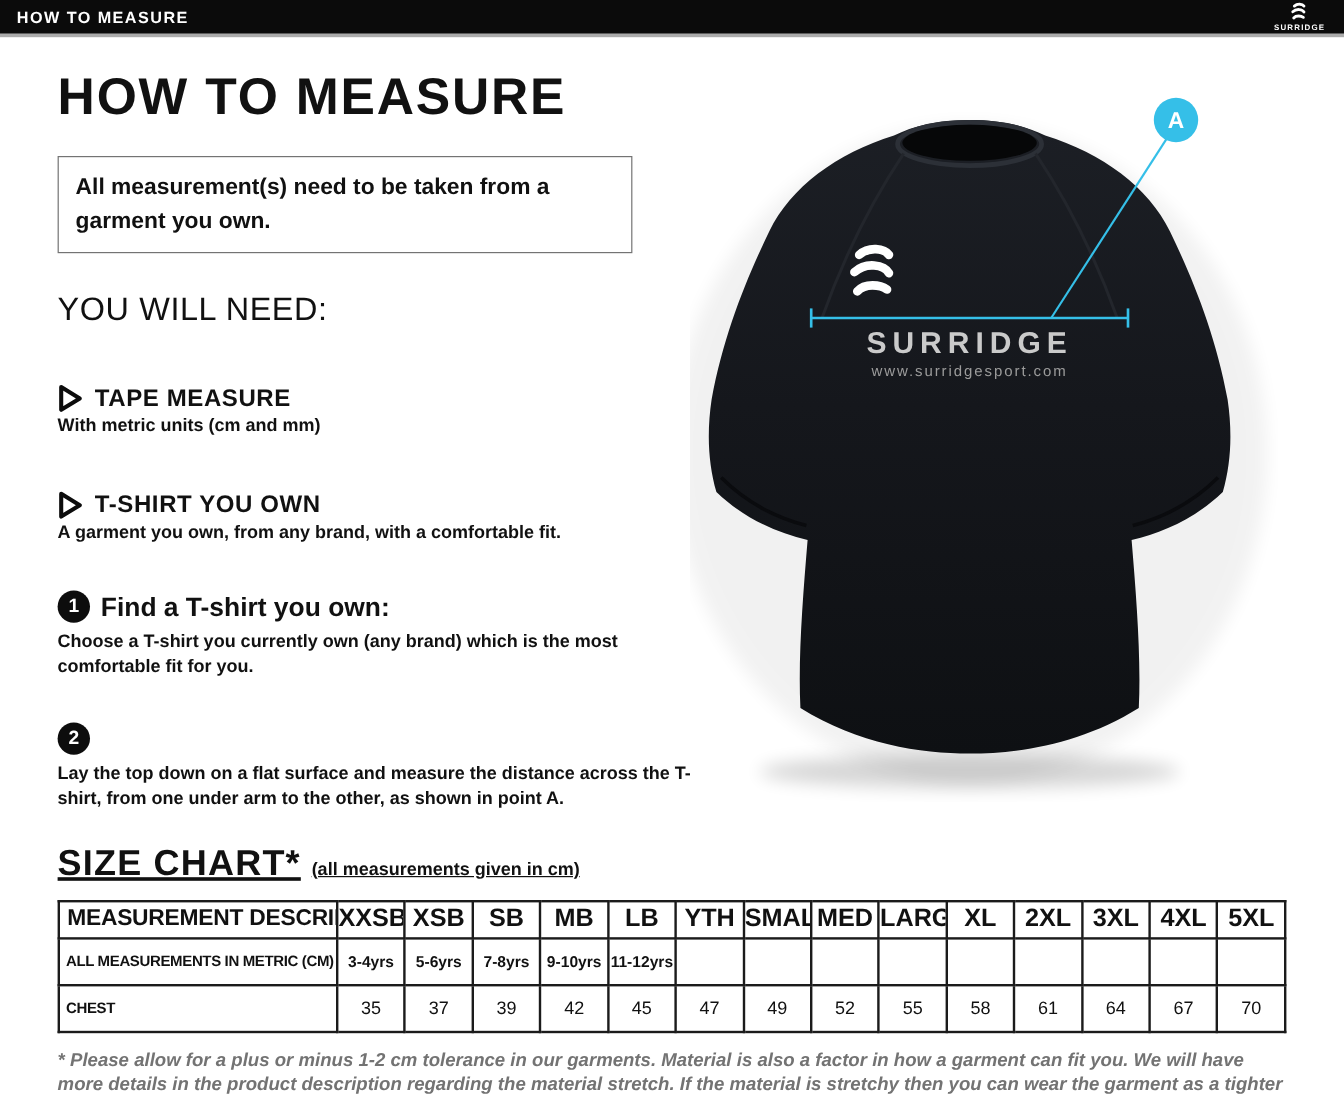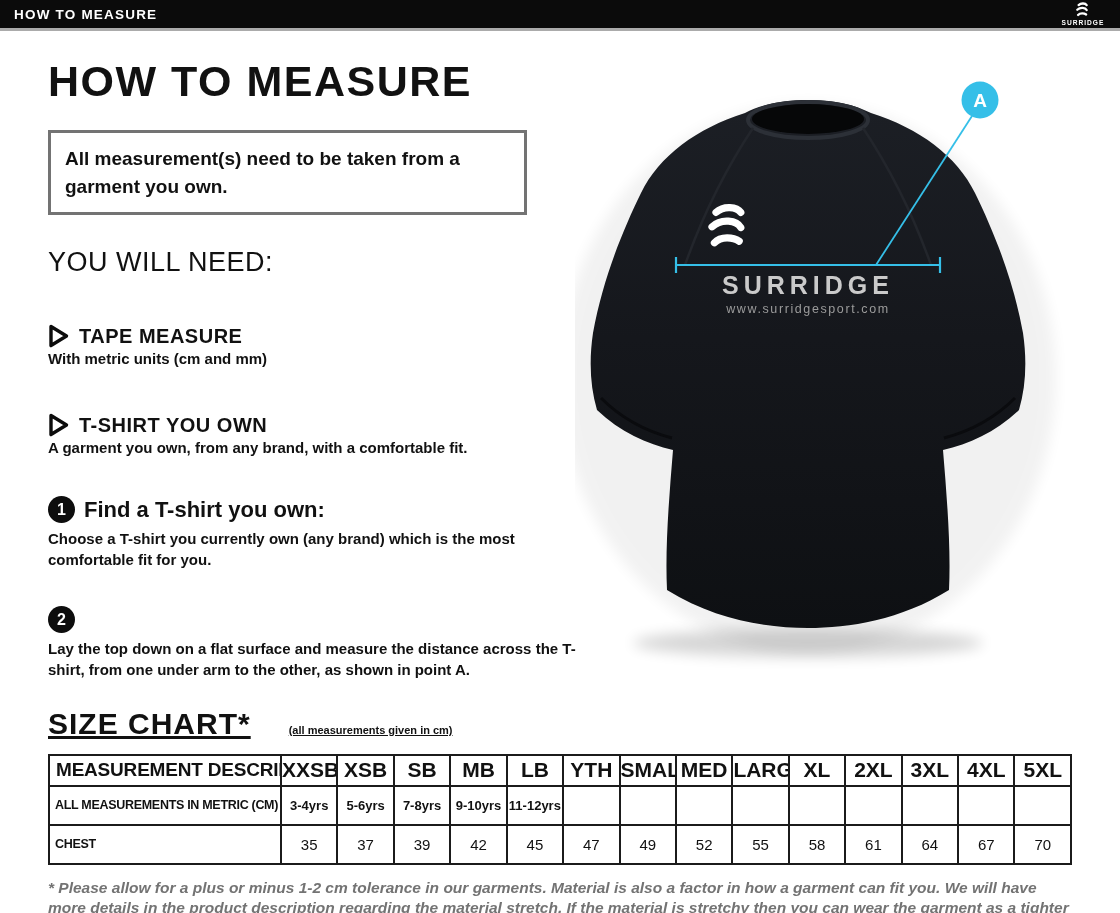--- a/index.html
+++ b/index.html
@@ -9,40 +9,40 @@
   
   .topbar { position:relative; height:28px; background:#0b0b0b; display:flex; align-items:center; }
   .topbar-title { color:#fff; font-size:13.5px; font-weight:bold; letter-spacing:1.2px; padding-left:14px; }
   .topbar-logo { position:absolute; right:8px; top:1px; }
   .divider { height:3px; background:#ababab; }
 
   .content { position:relative; padding:0 48px; }
 
   h1.page-title { margin-top:26px; font-size:43px; font-weight:800; letter-spacing:1.5px; }
 
-  .note-box { margin-top:24px; width:479px; border:3px solid #737373; padding:12px 14px;
+  .note-box { margin-top:24px; width:479px; border:1px solid #737373; padding:12px 14px;
               font-size:19px; font-weight:bold; line-height:1.45; }
 
   h2.ywn { margin-top:32px; font-size:27px; font-weight:400; letter-spacing:0.5px; }
 
   .need-item { margin-top:28px; }
   .need-head { display:flex; align-items:center; gap:10px;margin-top:46px; }
   .need-label { font-size:20px; font-weight:800; letter-spacing:0.5px; }
   .need-desc { font-size:15px; font-weight:bold; margin-top:2px; }
 
   .step { margin-top:36px; width:545px; }
   .step-head { display:flex; align-items:center; gap:9px; }
   .step-num { width:27px; height:27px; border-radius:50%; background:#0d0d0d; color:#fff;
               font-size:16px; font-weight:bold; display:flex; align-items:center; justify-content:center; flex:0 0 27px; }
   .step-title { font-size:22px; font-weight:800; }
   .step-desc { margin-top:6px; font-size:15px; font-weight:bold; line-height:1.38; width:540px; }
 
   .size-chart-head { margin-top:26px; display:flex; align-items:baseline; gap:9px;text-decoration:underline; }
   .size-chart-title { font-size:30px; font-weight:800; letter-spacing:1px; }
-  .size-chart-sub { font-size:11px; font-weight:bold;margin-left:29px; }
+  .size-chart-sub { font-size:15px; font-weight:bold; }
 
   table.size-chart { margin-top:13px; width:1024px; border-collapse:collapse; table-layout:fixed; }
   .size-chart th, .size-chart td { border:2px solid #1b1b1b; text-align:center; overflow:hidden; white-space:nowrap; }
   .size-chart th { font-size:21px; font-weight:bold; height:31px; }
   .size-chart th:first-child { width:232px; text-align:left; padding-left:6px; font-size:19px; letter-spacing:-0.2px; }
   .size-chart td { height:39px; }
   .size-chart td.rowlabel { text-align:left; padding-left:5px; font-weight:bold; font-size:12.5px; letter-spacing:-0.3px; }
   .size-chart td.val.metric { font-size:13px; font-weight:bold; }
   .size-chart td.val.chest { font-size:15px; font-weight:normal; }
 

